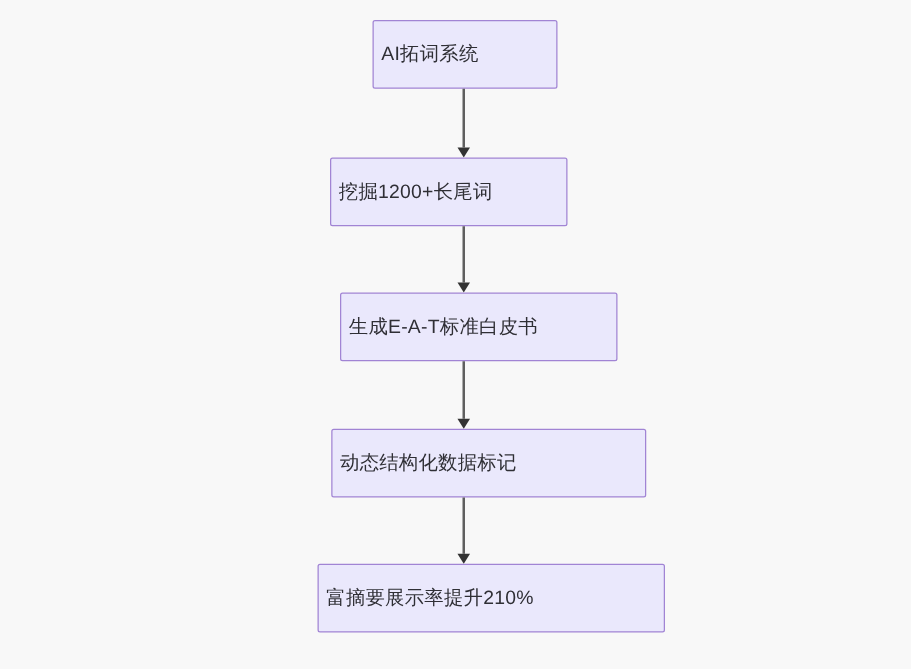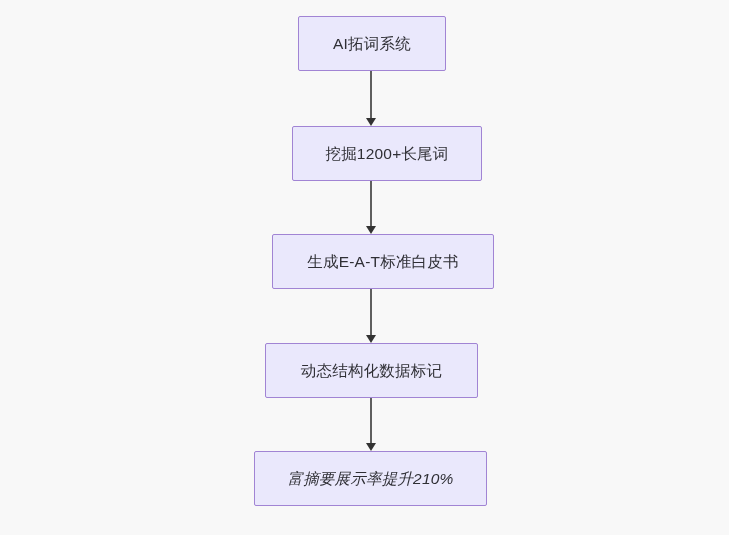--- a/index.html
+++ b/index.html
@@ -23,37 +23,37 @@
 
   
   .node {
     position: absolute;
     box-sizing: border-box;
     background: #eae8fc;
     border: 1.6px solid #a184d4;
     border-radius: 2px;
     display: flex;
     align-items: center;
-    justify-content: center;
+    justify-content: flex-start;
     color: #2f2f35;
     font-size: 15.5px;
     line-height: 1;
     letter-spacing: 0.2px;
     white-space: nowrap;
   }
   .node-label {
     display: block;
     padding: 0 6px;
   }
 
   .node-1 { left: 298px; top: 16px;  width: 148px; height: 55px; }
-  .node-2 { left: 292px; top: 126px; width: 190px; height: 55px; }
+  .node-2 { left: 264px; top: 126px; width: 190px; height: 55px; }
   .node-3 { left: 272px; top: 234px; width: 222px; height: 55px; }
-  .node-4 { left: 265px; top: 343px; width: 213px; height: 55px; }
-  .node-5 { left: 254px; top: 451px; width: 233px; height: 55px; font-style: italic; }
+  .node-4 { left: 265px; top: 343px; width: 252px; height: 55px; }
+  .node-5 { left: 254px; top: 451px; width: 278px; height: 55px; }
 
   
   .connector {
     position: absolute;
     left: 371px;
     width: 14px;
     margin-left: -7px;
     pointer-events: none;
   }
   .connector .stem {

